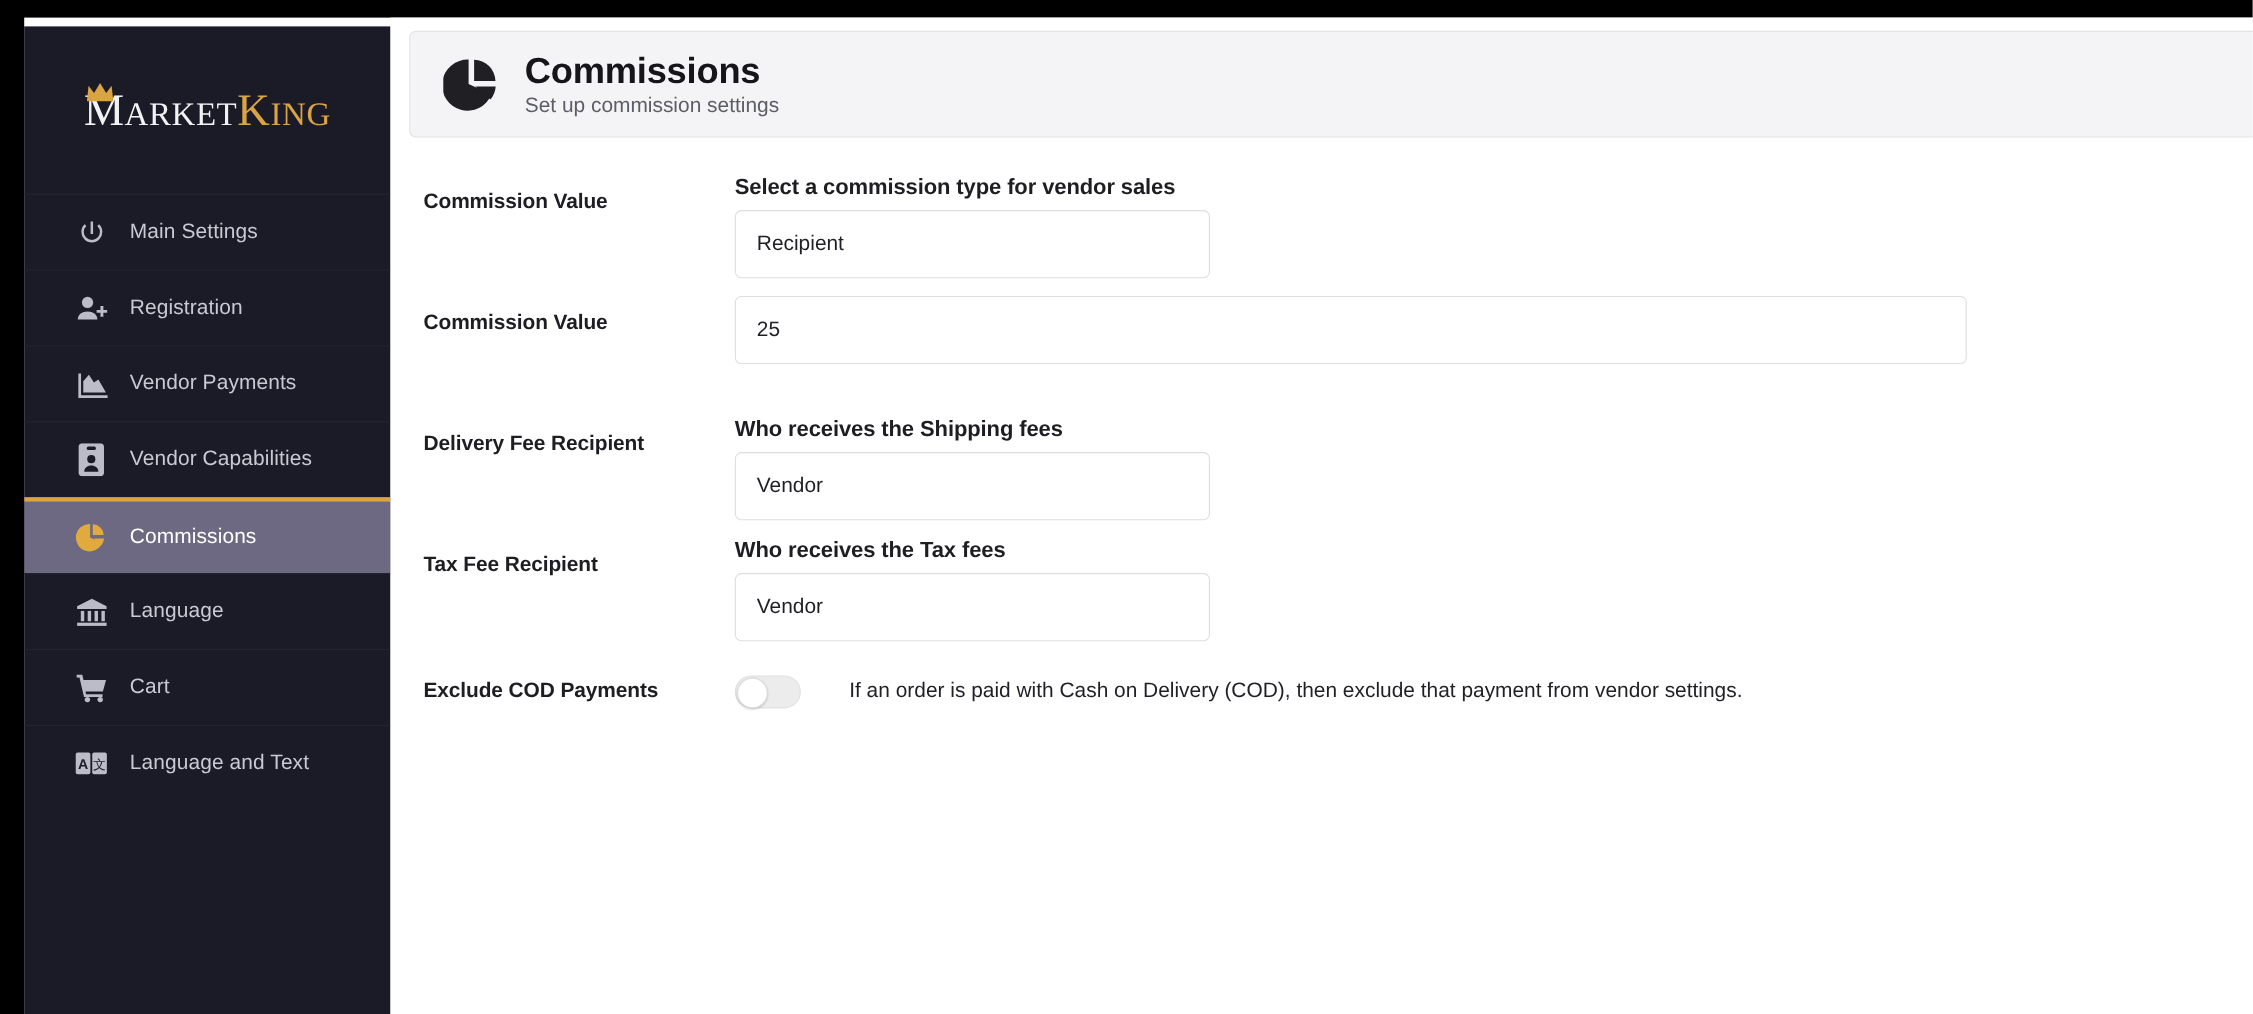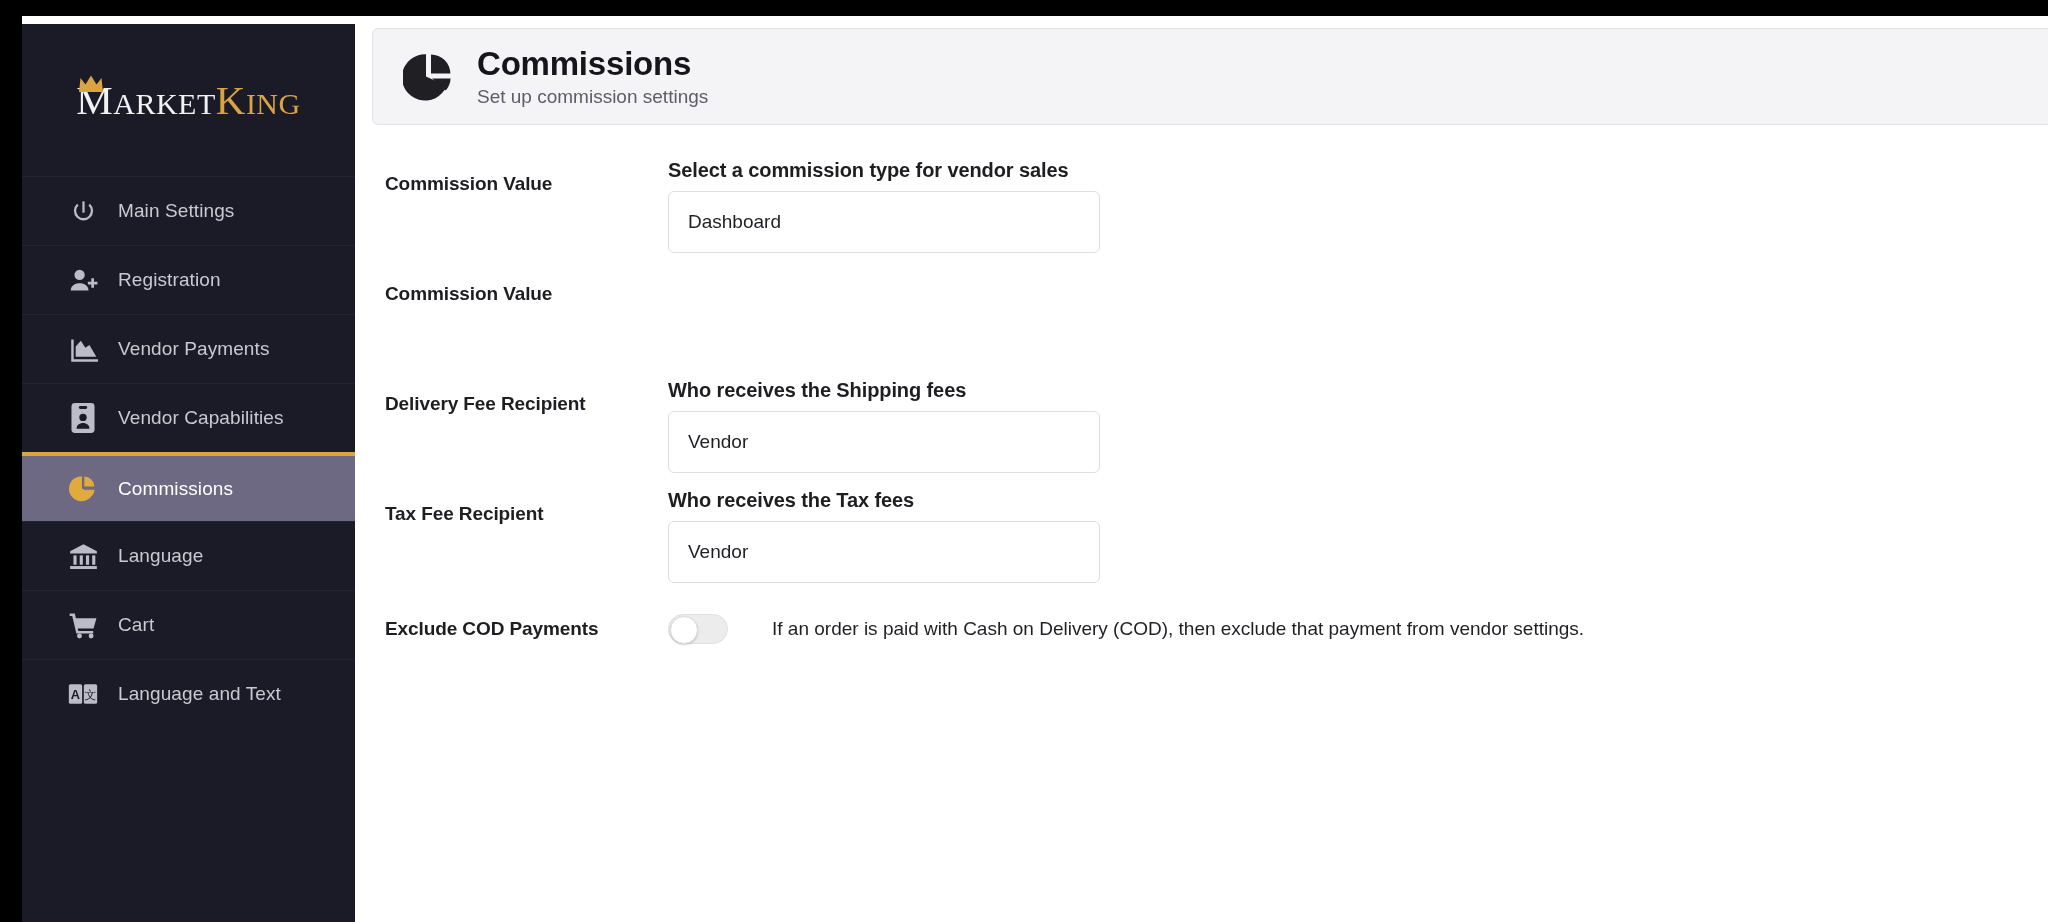--- a/index.html
+++ b/index.html
@@ -355,27 +355,28 @@
         <div class="hdr-sub">Set up commission settings</div>
       </div>
     </div>
 
     <div class="form">
 
       <div class="form-row">
         <div class="row-label">Commission Value</div>
         <div class="row-field">
           <div class="field-help">Select a commission type for vendor sales</div>
-          <div class="control w-select">Dashboard</div>
+          <div class="control w-select">Recipient</div>
         </div>
       </div>
 
       <div class="form-row">
         <div class="row-label">Commission Value</div>
         <div class="row-field">
+          <div class="control w-input">25</div>
         </div>
       </div>
 
       <div class="form-row">
         <div class="row-label">Delivery Fee Recipient</div>
         <div class="row-field">
           <div class="field-help">Who receives the Shipping fees</div>
           <div class="control w-select">Vendor</div>
         </div>
       </div>

